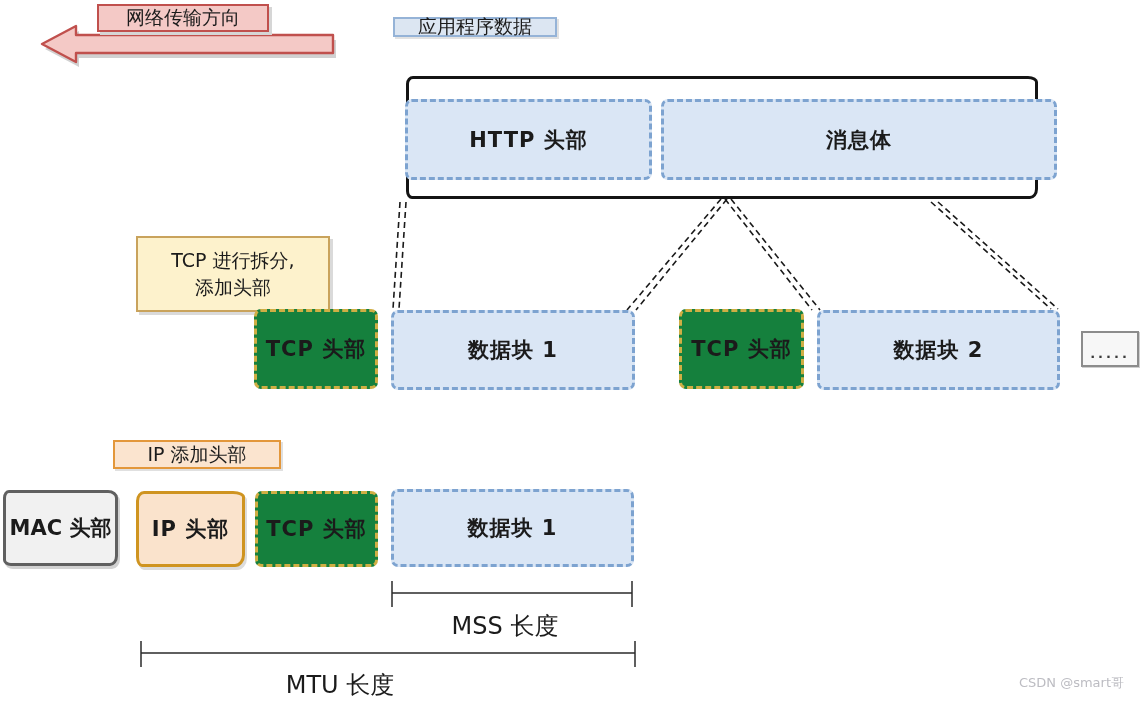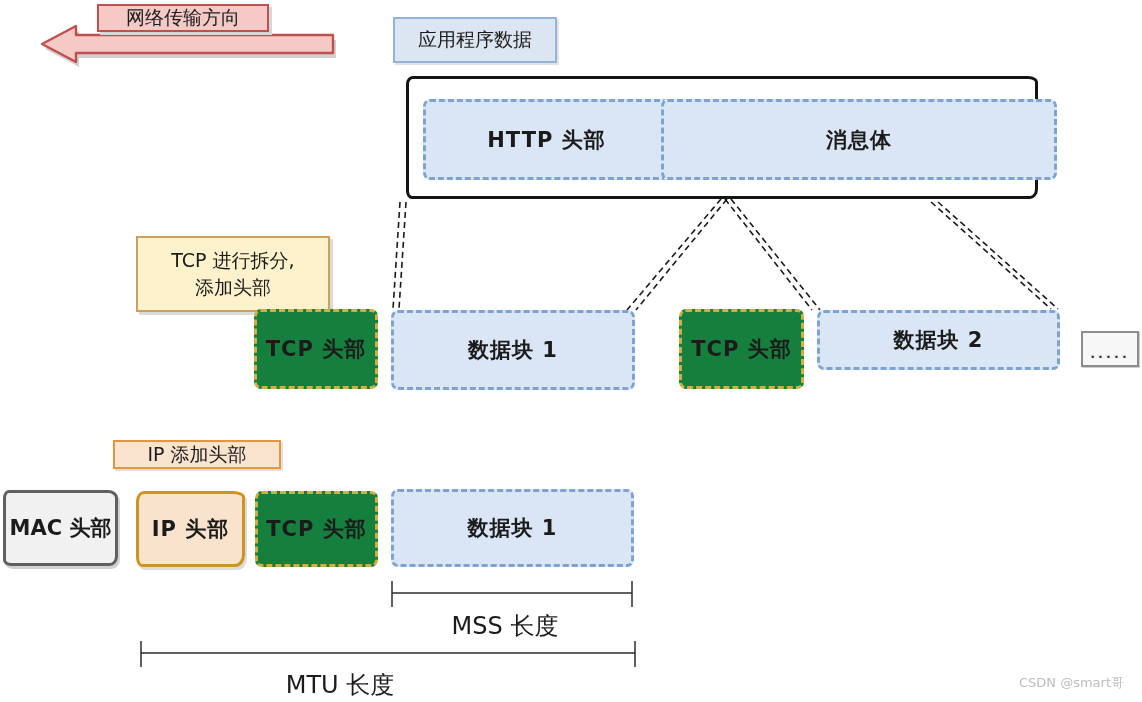--- a/index.html
+++ b/index.html
@@ -81,40 +81,40 @@
 
     <g stroke="#2a2a2a" stroke-width="1.5">
       <line x1="141" y1="653" x2="635" y2="653"></line>
       <line x1="141" y1="641" x2="141" y2="667"></line>
       <line x1="635" y1="641" x2="635" y2="667"></line>
     </g>
   </svg>
 
   <div class="abs cbox pink-label notetext" style="left:97px; top:4px; width:172px; height:28px;">网络传输方向</div>
 
-  <div class="abs cbox blue-label notetext" style="left:393px; top:17px; width:164px; height:46px;">应用程序数据</div>
+  <div class="abs cbox blue-label notetext" style="left:393px; top:17px; width:164px; height:20px;">应用程序数据</div>
 
   <div class="abs bigbox" style="left:406px; top:76px; width:632px; height:123px;"></div>
 
-  <div class="abs cbox blue-dash handtext" style="left:423px; top:99px; width:247px; height:81px;">HTTP 头部</div>
+  <div class="abs cbox blue-dash handtext" style="left:405px; top:99px; width:247px; height:81px;">HTTP 头部</div>
 
   <div class="abs cbox blue-dash handtext" style="left:661px; top:99px; width:396px; height:81px;">消息体</div>
 
   <div class="abs cbox yellow-note notetext" style="left:136px; top:236px; width:194px; height:76px; flex-direction:column;">
     <div>TCP 进行拆分,</div>
     <div>添加头部</div>
   </div>
 
   <div class="abs cbox yellow-dash handtext" style="left:254px; top:309px; width:124px; height:80px;">TCP 头部</div>
 
   <div class="abs cbox blue-dash handtext" style="left:391px; top:310px; width:244px; height:80px;">数据块 1</div>
 
   <div class="abs cbox yellow-dash handtext" style="left:679px; top:309px; width:125px; height:80px;">TCP 头部</div>
 
-  <div class="abs cbox blue-dash handtext" style="left:817px; top:310px; width:243px; height:60px;">数据块 2</div>
+  <div class="abs cbox blue-dash handtext" style="left:817px; top:310px; width:243px; height:80px;">数据块 2</div>
 
   <div class="abs cbox more-box" style="left:1081px; top:331px; width:58px; height:36px; padding-top:8px;">.....</div>
 
   <div class="abs cbox orange-note notetext" style="left:113px; top:440px; width:168px; height:29px;">IP 添加头部</div>
 
   <div class="abs cbox gray-solid handtext" style="left:3px; top:490px; width:115px; height:76px; letter-spacing:0;">MAC 头部</div>
 
   <div class="abs cbox orange-solid handtext" style="left:136px; top:491px; width:109px; height:76px;">IP 头部</div>
 
   <div class="abs cbox yellow-dash handtext" style="left:255px; top:491px; width:123px; height:76px;">TCP 头部</div>

